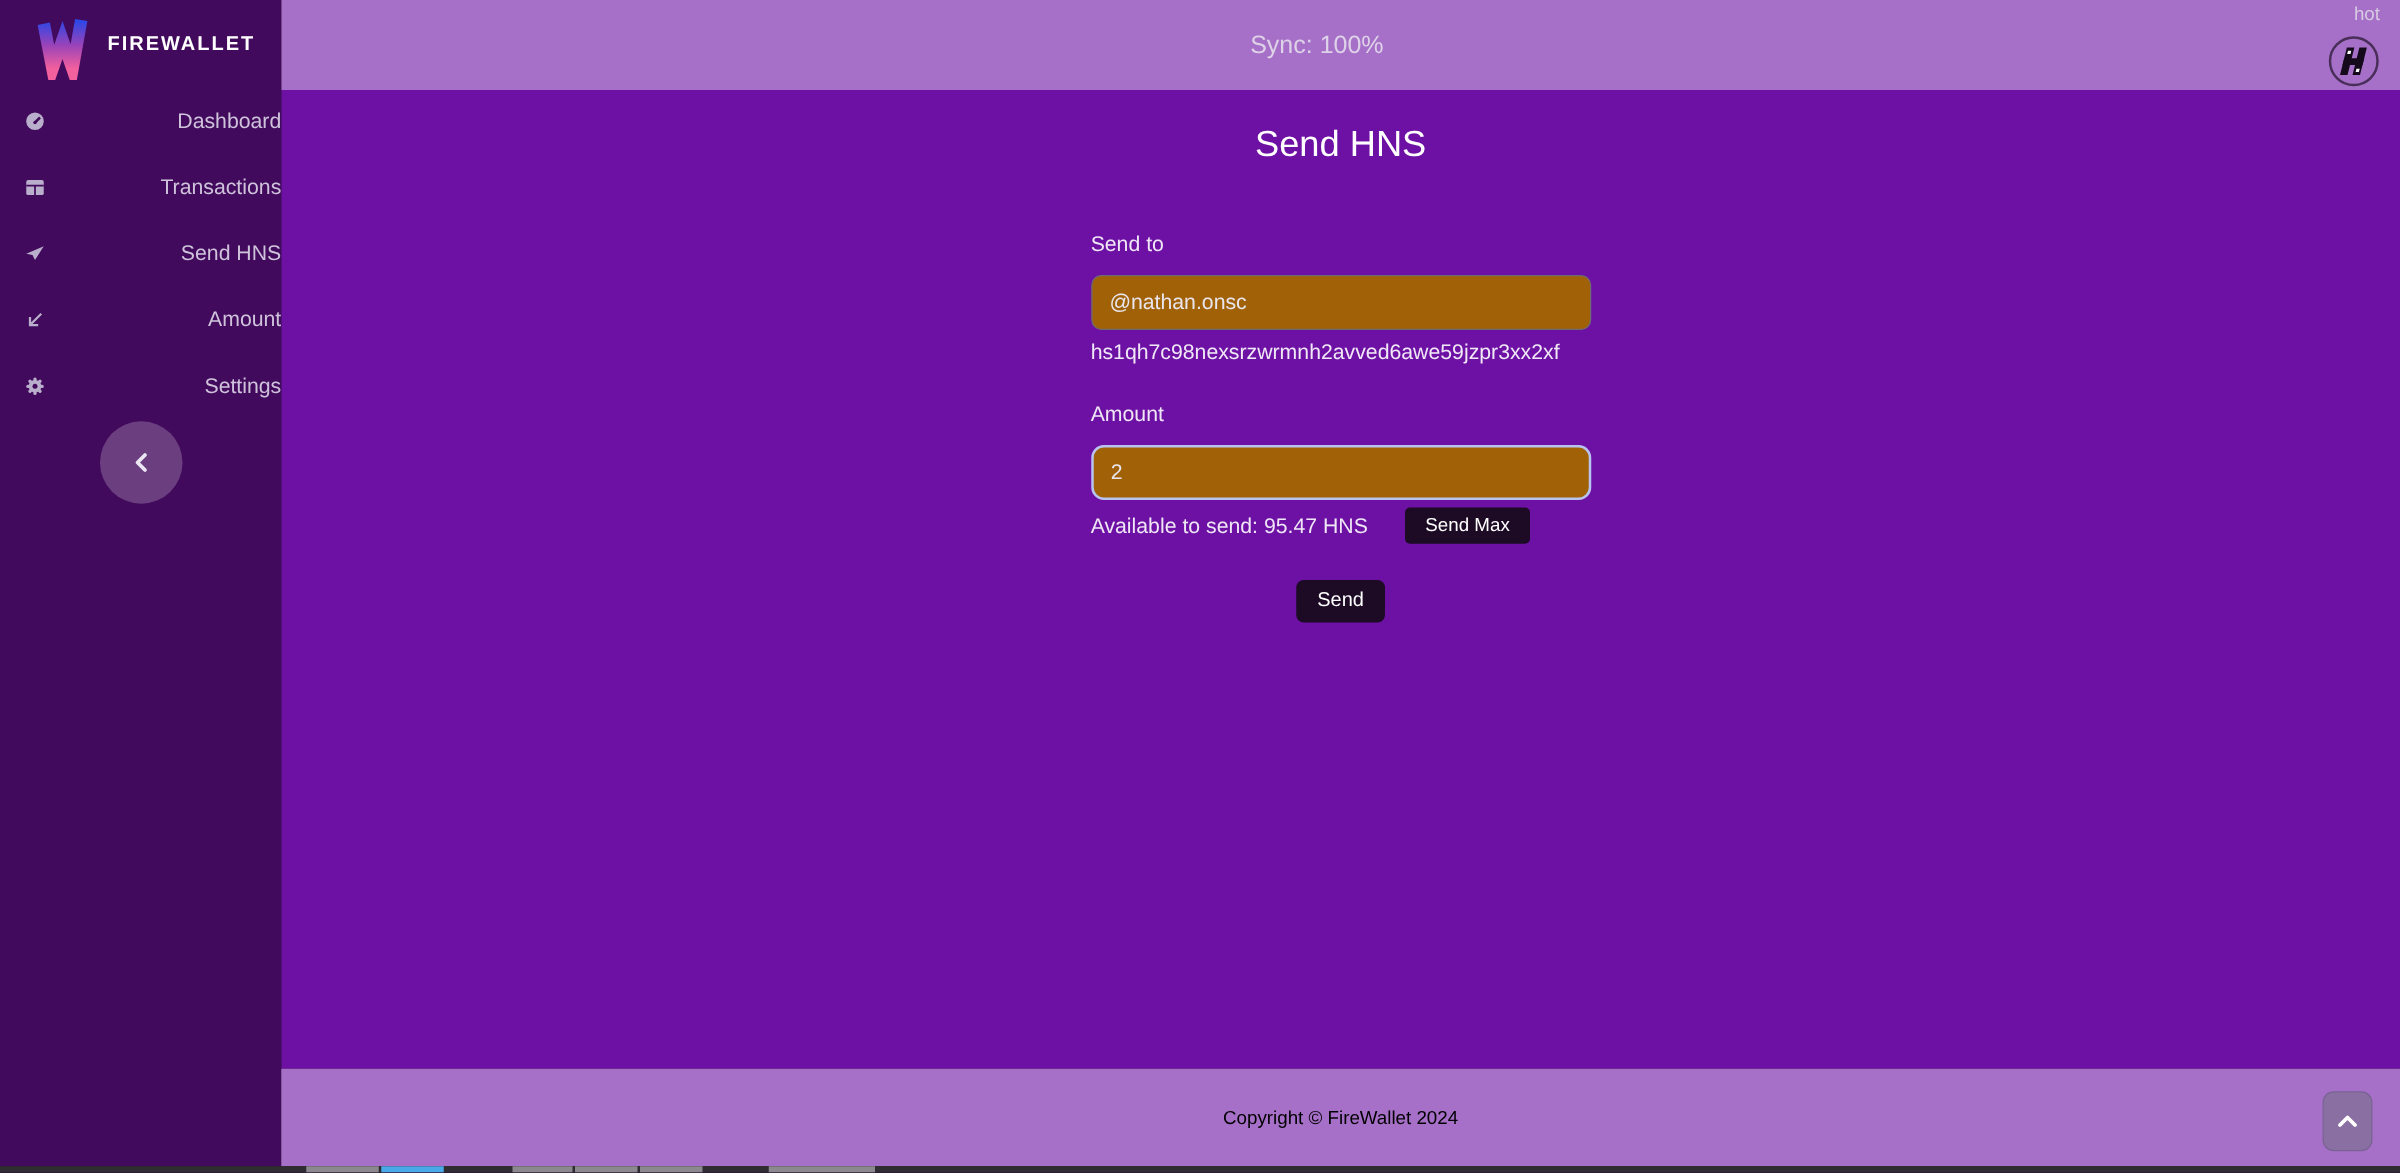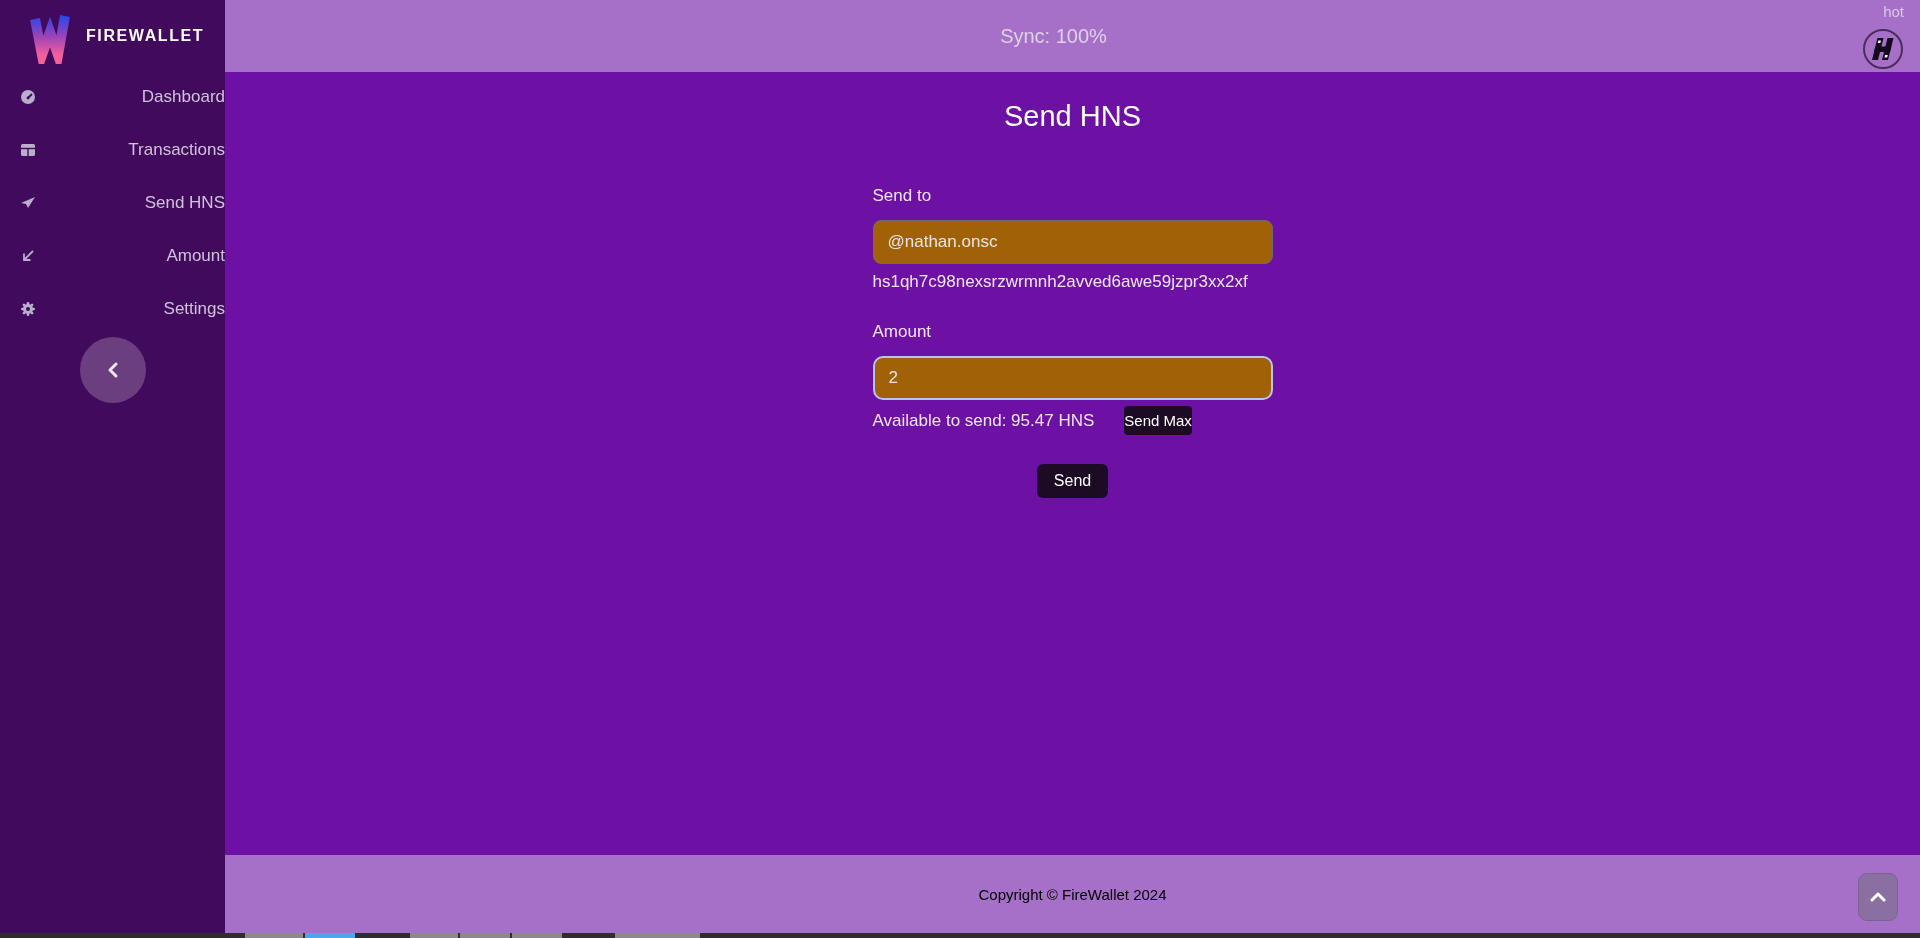--- a/index.html
+++ b/index.html
@@ -35,21 +35,21 @@
   .form{width:400px;margin:52px auto 0;}
   .field-label{display:block;font-size:17px;color:#efe6f6;margin-bottom:14px;}
   .text-input{width:100%;box-sizing:border-box;height:44px;background:#a16207;border:1px solid #6e6a72;
     border-radius:8px;color:#e9e5ed;font-size:17px;padding:0 14px;outline:none;}
   .text-input.focused{border:2px solid #b9c3ef;border-radius:10px;}
   .address{margin-top:8px;color:#f0e8f6;font-size:17px;word-break:break-all;}
   .amount-group{margin-top:30px;}
   .available-row{margin-top:6px;display:flex;align-items:center;gap:30px;}
   .available-text{color:#efe6f6;font-size:17px;}
   .dark-btn{background:#1d0b26;color:#ffffff;border:none;cursor:pointer;font-family:"Liberation Sans",sans-serif;}
-  .send-max-btn{font-size:15px;padding:6px 0;border-radius:4px;}
+  .send-max-btn{font-size:15px;padding:6px 16px;border-radius:4px;}
   .send-row{text-align:center;margin-top:29px;}
   .send-btn{font-size:16px;padding:8px 17px;border-radius:6px;}
 
   .footer{height:78px;background:#a770c8;display:flex;align-items:center;justify-content:center;position:relative;flex:none;}
   .copyright{color:#000000;font-size:15px;}
   .scroll-top-btn{position:absolute;right:22px;top:18px;width:38px;height:46px;border-radius:9px;
     background:#8a70a2;border:1px solid #7a6394;display:flex;align-items:center;justify-content:center;cursor:pointer;}
 
   
   .taskbar{position:absolute;bottom:0;left:0;width:1920px;height:5px;background:#2f2d31;}

